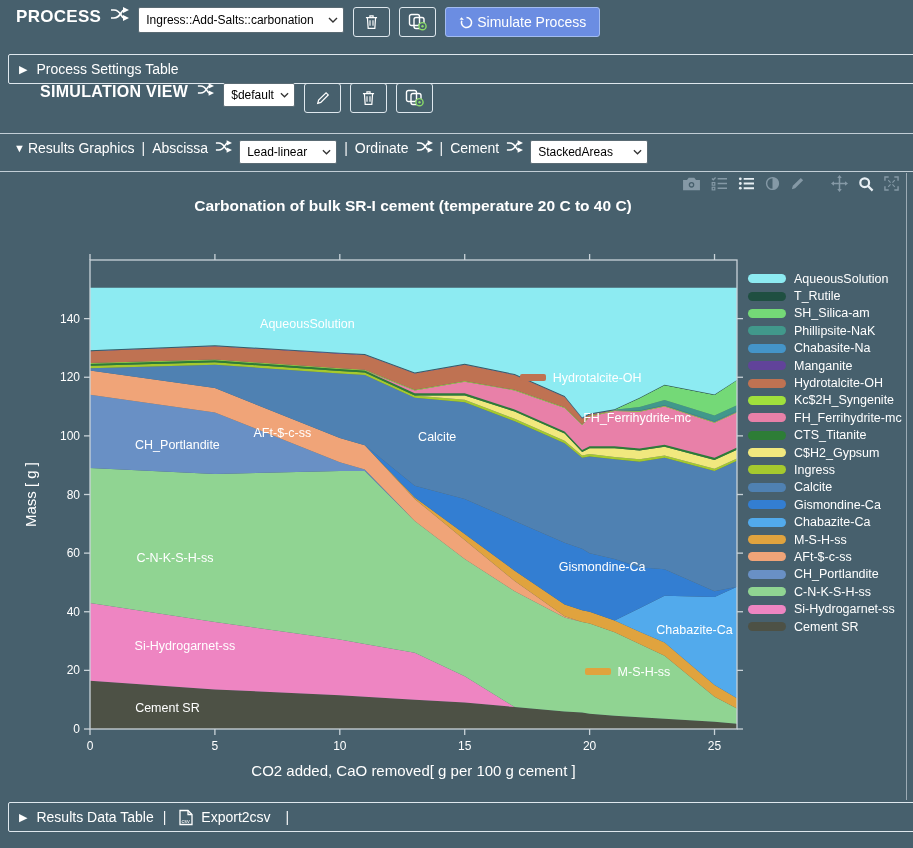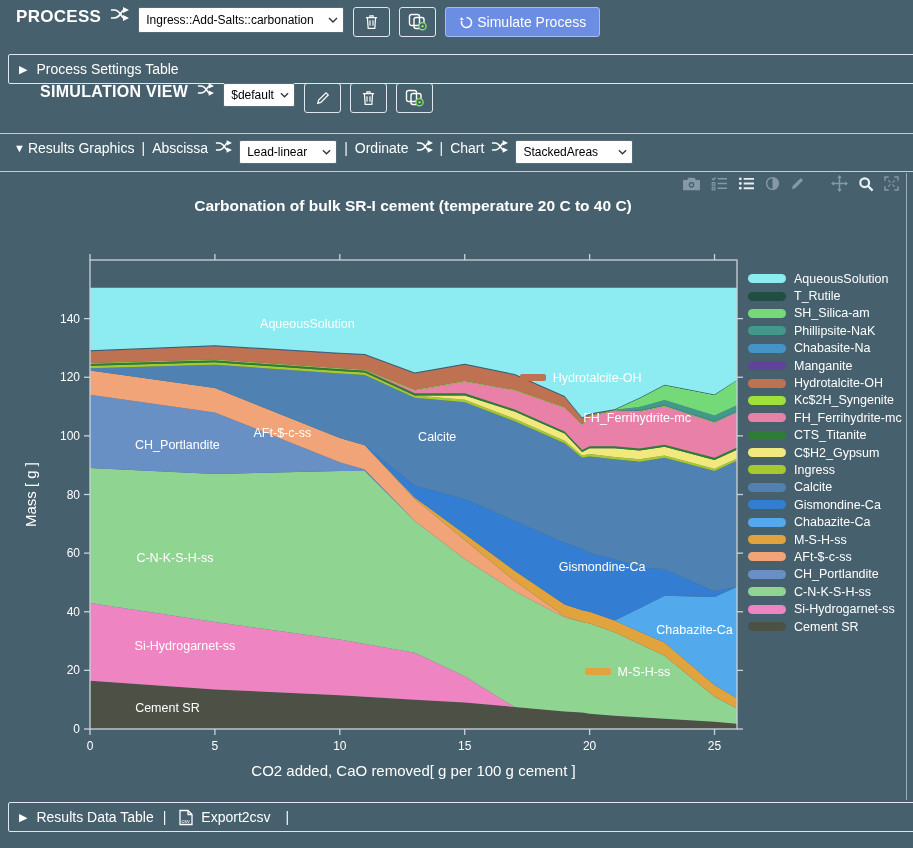--- a/index.html
+++ b/index.html
@@ -183,21 +183,21 @@
     <label class="fieldlbl">Ordinate</label>
     <span class="icon" style="color:#fff">
       <svg width="17" height="13" viewBox="0 0 19 14">
           <path d="M1 11h3c7 0 7-8 10-8" fill="none" stroke="currentColor" stroke-width="1.7"></path>
           <path d="M1 3h3c7 0 7 8 10 8" fill="none" stroke="currentColor" stroke-width="1.7"></path>
           <path d="M13 0l6 3-6 3z" fill="currentColor"></path>
           <path d="M13 8l6 3-6 3z" fill="currentColor"></path>
         </svg>
     </span>
     <span class="pipe">|</span>
-    <label class="fieldlbl">Chart</label>
+    <label class="fieldlbl">Cement</label>
     <span class="icon" style="color:#fff">
       <svg width="17" height="13" viewBox="0 0 19 14">
           <path d="M1 11h3c7 0 7-8 10-8" fill="none" stroke="currentColor" stroke-width="1.7"></path>
           <path d="M1 3h3c7 0 7 8 10 8" fill="none" stroke="currentColor" stroke-width="1.7"></path>
           <path d="M13 0l6 3-6 3z" fill="currentColor"></path>
           <path d="M13 8l6 3-6 3z" fill="currentColor"></path>
         </svg>
     </span>
     <span class="dropdown" style="width:104px;height:22px">
       <span>StackedAreas</span>

